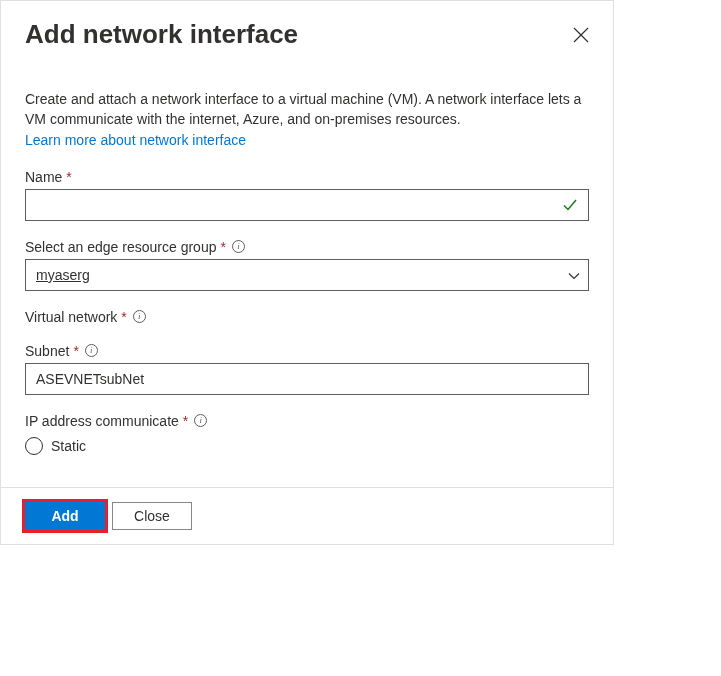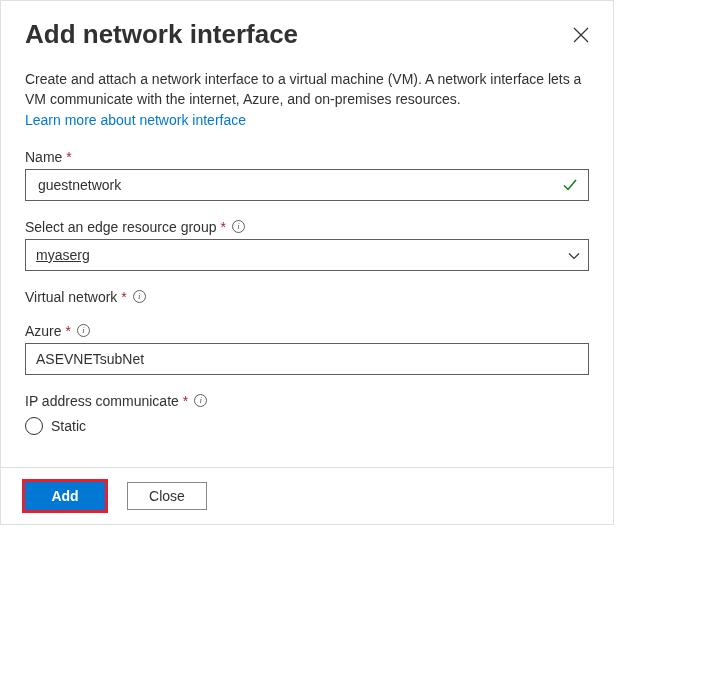--- a/index.html
+++ b/index.html
@@ -32,21 +32,21 @@
     width: 16px; height: 16px;
     margin-top: 8px;
     cursor: pointer;
   }
   .close-x svg { display: block; }
   .body {
     padding: 0 24px 24px 24px;
     flex: 1;
   }
   .intro {
-    margin-top: 12px;
+    margin-top: 32px;
     line-height: 1.4;
     color: #323130;
   }
   .learn-link {
     color: #0078d4;
     text-decoration: none;
     display: inline-block;
     margin-top: 2px;
     cursor: pointer;
   }
@@ -138,21 +138,21 @@
   }
   .radio-inner {
     width: 10px; height: 10px;
     border-radius: 50%;
     background: #0078d4;
   }
   .footer {
     border-top: 1px solid #e1dfdd;
     padding: 14px 24px;
     display: flex;
-    gap: 22px;
+    gap: 7px;
   }
   .btn {
     min-width: 80px;
     height: 28px;
     padding: 0 18px;
     font-size: 14px;
     font-family: inherit;
     cursor: pointer;
     display: inline-flex;
     align-items: center;
@@ -192,21 +192,20 @@
       <span>Create and attach a network interface to a virtual machine (VM). A network interface lets a VM communicate with the internet, Azure, and on-premises resources.</span><br>
       <a class="learn-link">Learn more about network interface</a>
     </div>
 
     <div class="field">
       <div class="field-label">
         <span>Name</span>
         <span class="req">*</span>
       </div>
       <div class="text-input">
-        <input type="text" style="border: none; outline: none; width: 100%; font: inherit; color: inherit;" value="guestnetwork">
         <span class="valid-check">
           <svg viewBox="0 0 16 16" width="16" height="16">
               <path d="M2 8.5 L6 12.5 L14 3" stroke="#107c10" stroke-width="1.5" fill="none"></path>
             </svg>
         </span>
       </div>
     </div>
 
     <div class="field">
       <div class="field-label">
@@ -227,21 +226,21 @@
     <div class="field">
       <div class="field-label">
         <span>Virtual network</span>
         <span class="req">*</span>
         <span class="info-icon">i</span>
       </div>
     </div>
 
     <div class="field">
       <div class="field-label">
-        <span>Azure</span>
+        <span>Subnet</span>
         <span class="req">*</span>
         <span class="info-icon">i</span>
       </div>
       <div class="readonly-box">
         <span>ASEVNETsubNet</span>
       </div>
     </div>
 
     <div class="field">
       <div class="field-label">

